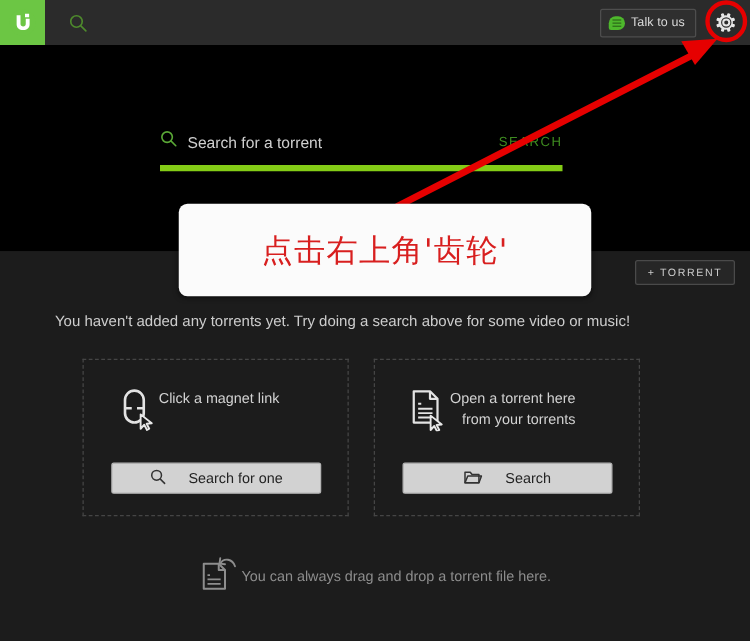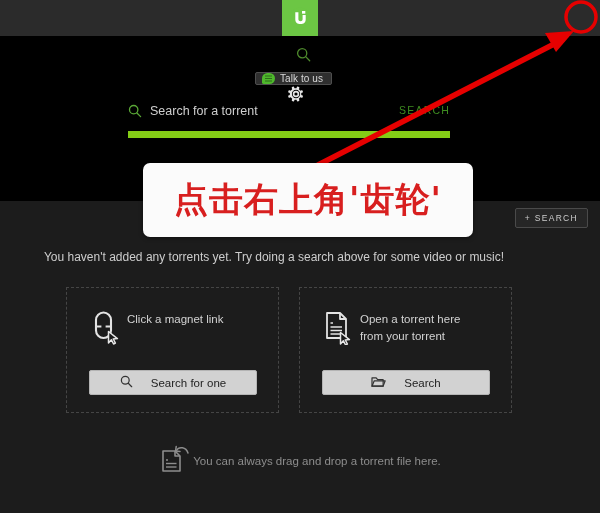--- a/index.html
+++ b/index.html
@@ -20,21 +20,20 @@
   
   .topbar {
     position: absolute;
     top: 0; left: 0;
     width: 600px;
     height: 36px;
     background: #2b2b2b;
     display: flex;
     align-items: center;
     z-index: 5;
-    flex-direction: column;
   }
   .logo-tile {
     width: 36px;
     height: 36px;
     background: #6cc644;
     display: flex;
     align-items: center;
     justify-content: center;
     flex: 0 0 auto;
   }
@@ -97,24 +96,24 @@
     top: 36px; left: 0;
     width: 600px;
     height: 165px;
     background: #000000;
   }
   .searchwrap {
     position: absolute;
     left: 128px;
     top: 68px;
     width: 322px;
-    border-bottom: 7px solid #84cc16;
+    border-bottom: 5px solid #84cc16;
     padding-bottom: 9px;
     display: flex;
-    align-items: flex-start;
+    align-items: center;
   }
   .searchwrap .mag { flex: 0 0 auto; margin-right: 8px; }
   .search-input {
     flex: 1 1 auto;
     background: transparent;
     border: none;
     outline: none;
     color: #cfcfcf;
     font-size: 12.5px;
     font-family: "Liberation Sans", sans-serif;
@@ -169,20 +168,21 @@
     font-size: 12px;
   }
 
   .cards {
     position: absolute;
     top: 86px;
     left: 66px;
     width: 446px;
     display: flex;
     justify-content: space-between;
+    text-align: right;
   }
   .card {
     width: 213px;
     height: 126px;
     border: 1px dashed #454545;
     box-sizing: border-box;
     position: relative;
   }
   .card-top {
     display: flex;
@@ -248,22 +248,22 @@
     height: 74px;
     background: #fbfbfb;
     border-radius: 7px;
     display: flex;
     align-items: center;
     justify-content: center;
     box-shadow: 0 1px 4px rgba(0,0,0,.5);
   }
   .anno-text {
     color: #d81f1f;
-    font-size: 34px;
-    font-weight: bold;
+    font-size: 25px;
+    font-weight: normal;
     letter-spacing: 1px;
     font-family: "DejaVu Sans", "Liberation Sans", sans-serif;
     text-align: center;
   }
 </style>
 </head>
 <body>
 
 <div class="topbar">
 
@@ -305,21 +305,21 @@
         <line x1="10.2" y1="10.2" x2="14.4" y2="14.4" stroke="#5aa836" stroke-width="1.5" stroke-linecap="round"></line>
       </svg>
     </span>
     <input class="search-input" type="text" placeholder="Search for a torrent" style="">
     <button class="search-go">SEARCH</button>
   </div>
 </div>
 
 <div class="body-area">
 
-  <div class="add-torrent-btn">+ SEARCH</div>
+  <div class="add-torrent-btn">+ TORRENT</div>
 
   <div class="empty-msg">You haven't added any torrents yet. Try doing a search above for some video or music!</div>
 
   <div class="cards">
 
     <div class="card">
       <div class="card-top">
         <div class="card-icon">
           <svg width="34" height="36" viewBox="0 0 34 36" aria-hidden="true">
             <path d="M7 19 V11 a7.5 7.5 0 0 1 15 0 v8" fill="none" stroke="#e3e3e3" stroke-width="2.1"></path>
@@ -352,21 +352,21 @@
             <path d="M18 4 v6 h6" fill="none" stroke="#e3e3e3" stroke-width="1.8" stroke-linejoin="round"></path>
             <line x1="8.5" y1="14" x2="11" y2="14" stroke="#e3e3e3" stroke-width="1.5"></line>
             <line x1="8.5" y1="18" x2="20" y2="18" stroke="#e3e3e3" stroke-width="1.5"></line>
             <line x1="8.5" y1="21.5" x2="20" y2="21.5" stroke="#e3e3e3" stroke-width="1.5"></line>
             <line x1="8.5" y1="25" x2="20" y2="25" stroke="#e3e3e3" stroke-width="1.5"></line>
             <path d="M18.5 23.5 L18.5 35 L21.4 31.8 L23.6 36 L25.4 35 L23.3 31 L27.4 30.6 Z" fill="#1c1c1c" stroke="#e8e8e8" stroke-width="1.5" stroke-linejoin="round"></path>
           </svg>
         </div>
         <div class="card-text">
           <div>Open a torrent here</div>
-          <div>from your torrent</div>
+          <div>from your torrents</div>
         </div>
       </div>
       <div class="card-btn">
         <span>
           <svg width="15" height="13" viewBox="0 0 16 14" aria-hidden="true">
             <path d="M1 12 V3 h4.5 l1.6 2 H13 v7 Z" fill="none" stroke="#333" stroke-width="1.3" stroke-linejoin="round"></path>
             <path d="M1 12 L3.4 6.3 H15.2 L13 12 Z" fill="none" stroke="#333" stroke-width="1.3" stroke-linejoin="round"></path>
           </svg>
         </span>
         <span>Search</span>

